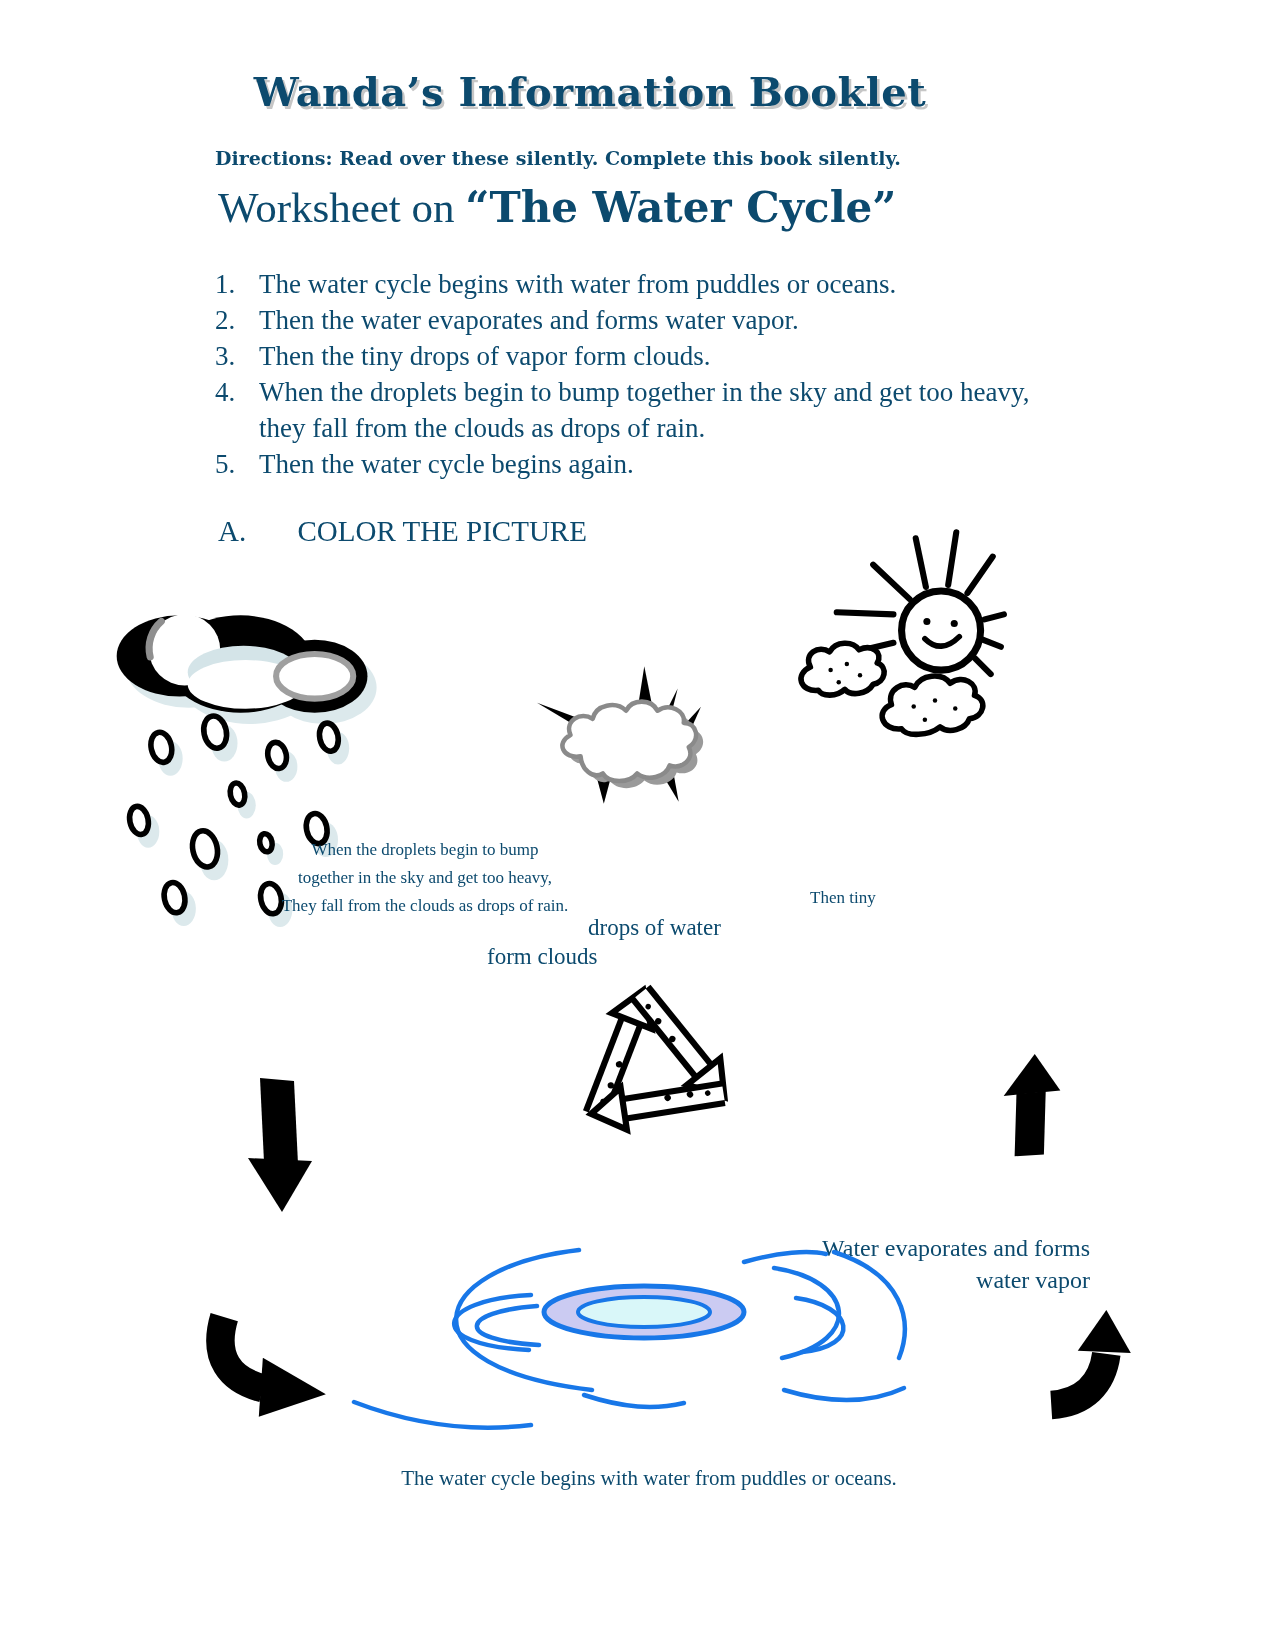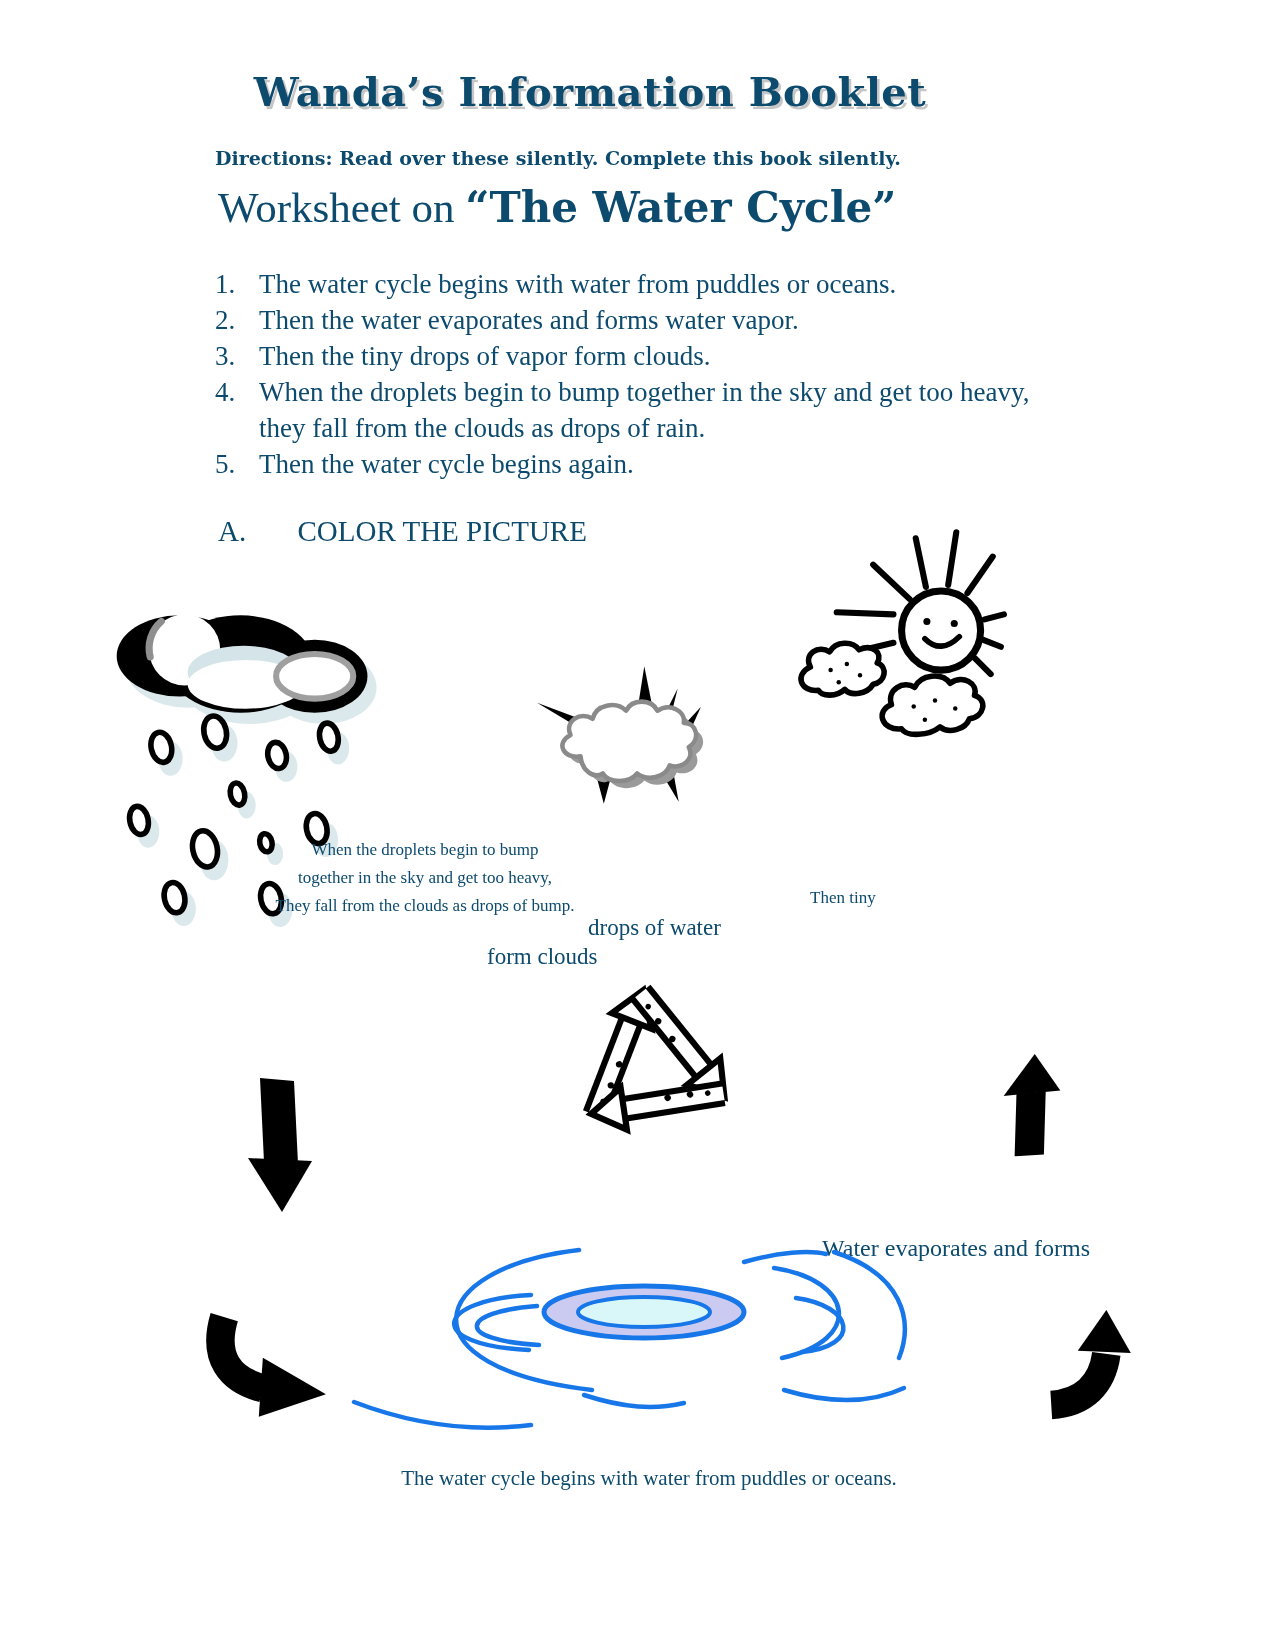--- a/index.html
+++ b/index.html
@@ -172,21 +172,21 @@
       <polygon class="spike" points="118,100 142,140 134,96"></polygon>
       <polygon class="spike" points="60,112 68,142 76,112"></polygon>
       <path class="storm-shadow" transform="translate(7,7)" d="M 45,95 C 28,98 20,82 35,74 C 29,60 45,50 57,58 C 60,44 80,40 90,50 C 96,38 115,38 121,50 C 133,42 149,50 147,62 C 160,62 164,78 152,86 C 158,98 145,108 133,104 C 129,116 111,120 101,112 C 93,122 73,122 67,112 C 57,118 46,108 45,95 Z"></path>
       <path class="storm-body" d="M 45,95 C 28,98 20,82 35,74 C 29,60 45,50 57,58 C 60,44 80,40 90,50 C 96,38 115,38 121,50 C 133,42 149,50 147,62 C 160,62 164,78 152,86 C 158,98 145,108 133,104 C 129,116 111,120 101,112 C 93,122 73,122 67,112 C 57,118 46,108 45,95 Z"></path>
     </svg>
   </div>
 
   <div class="abs cap-rain" style="left:275px;top:836px;text-align:center;">
     <div>When the droplets begin to bump</div>
     <div>together in the sky and get too heavy,</div>
-    <div>They fall from the clouds as drops of bump.</div>
+    <div>They fall from the clouds as drops of rain.</div>
   </div>
   <div class="abs cap-sm" style="left:810px;top:888px;">Then tiny</div>
   <div class="abs cap-md" style="left:588px;top:915px;">drops of water</div>
   <div class="abs cap-md" style="left:487px;top:944px;">form clouds</div>
 
   <div class="abs" style="left:543px;top:958px;width:220px;height:212px;">
     <svg width="220" height="212" viewBox="0 0 210 210">
       <g transform="translate(105,108) rotate(-8) scale(1.22)">
         <g>
           <path class="band-black" d="M -52,32 L -12,-40"></path>
@@ -224,20 +224,21 @@
   </div>
   <div class="abs" style="left:1000px;top:1050px;width:64px;height:112px;">
     <svg width="64" height="112" viewBox="0 0 70 114">
       <polygon class="solid-arrow" points="38,0 4,46 66,40"></polygon>
       <polygon class="solid-arrow" points="18,44 50,41 48,110 16,112"></polygon>
     </svg>
   </div>
 
   <div class="abs cap-evap" style="right:185px;top:1232px;">
     <div>Water evaporates and forms</div>
+    <div>water vapor</div>
   </div>
 
   <div class="abs" style="left:210px;top:1313px;width:122px;height:122px;">
     <svg width="122" height="122" viewBox="0 0 120 120">
       <path class="curve-band" d="M 14,4 C 2,44 20,66 52,74"></path>
       <polygon class="solid-arrow" points="52,44 114,80 48,102"></polygon>
     </svg>
   </div>
   <div class="abs" style="left:1043px;top:1308px;width:92px;height:102px;">
     <svg width="92" height="102" viewBox="0 0 90 100">

